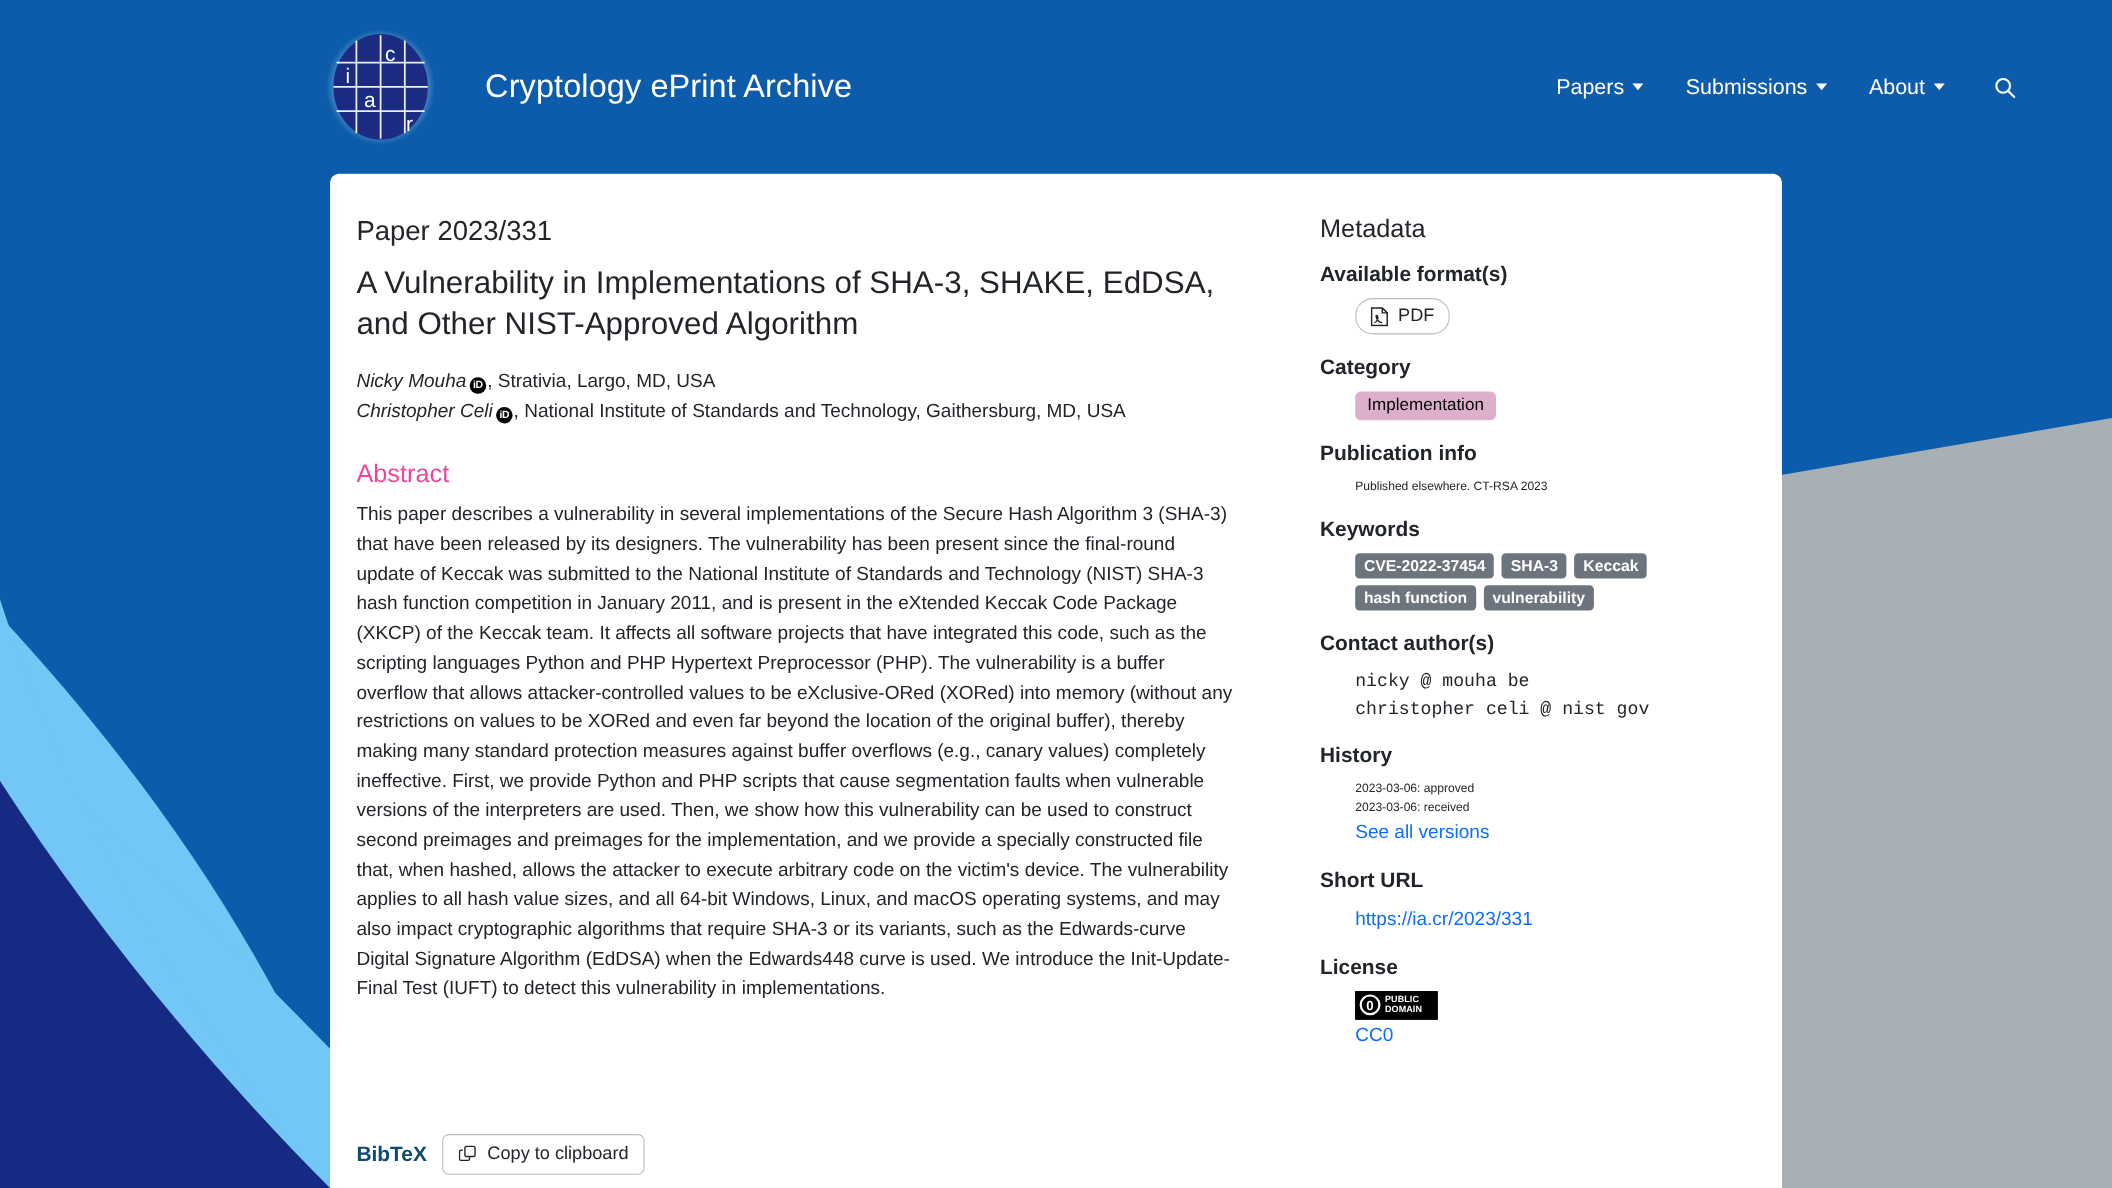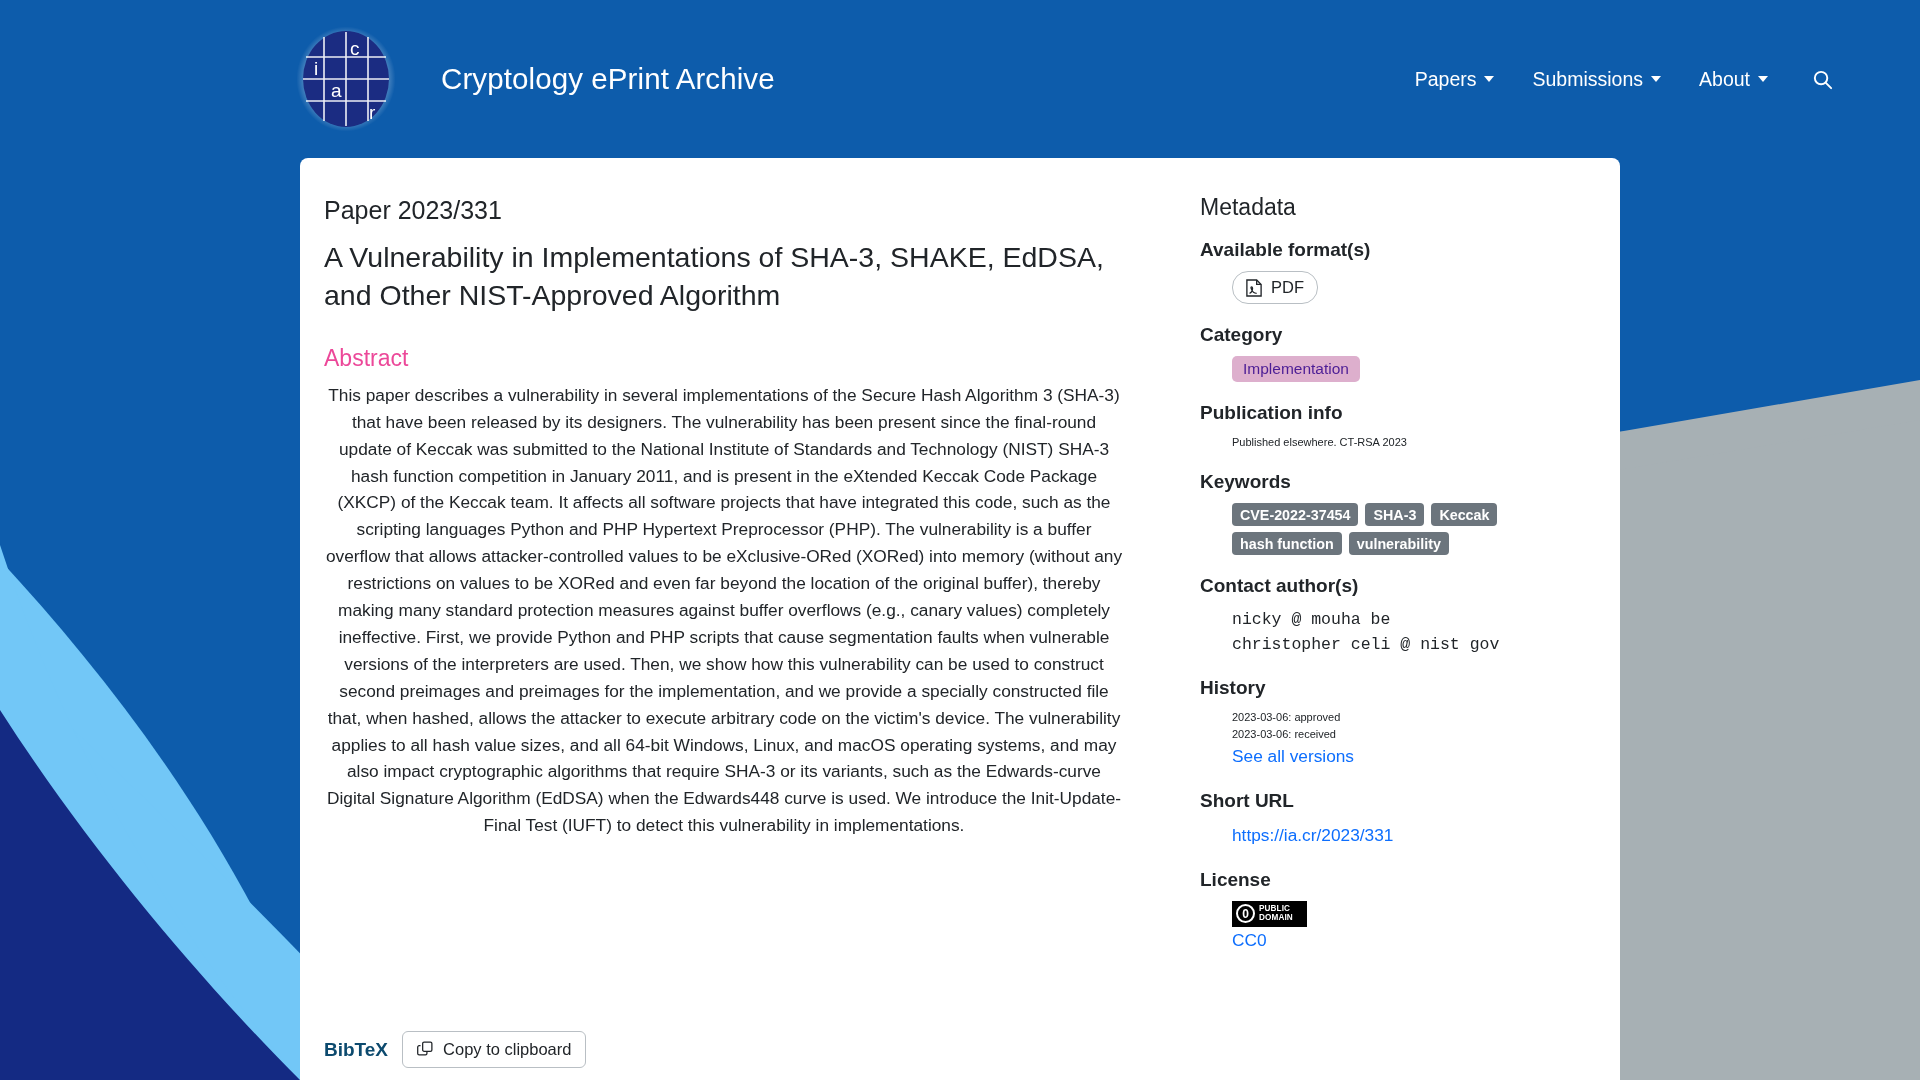--- a/index.html
+++ b/index.html
@@ -110,21 +110,21 @@
     text-align: center; line-height: 15px;
     vertical-align: -1px; margin: 0 1px 0 3px;
     letter-spacing: -0.4px;
   }
   .abstract-head {
     font-size: 23px; color: #ec4899; font-weight: 400;
     margin: 30px 0 10px 0;
   }
   .abstract-body {
     font-size: 17.3px; color: #212529; line-height: 1.556;
-    margin: 0; width: 800px; text-align: center;
+    margin: 0; width: 800px; text-align: left;
   }
 
   .bibtex-row {
     position: absolute; left: 24px; bottom: 12px;
     display: flex; align-items: center; gap: 14px;
   }
   .bibtex-label { font-size: 19px; font-weight: bold; color: #0c4a6e; text-align: center; }
   .copy-btn {
     display: inline-flex; align-items: flex-start; gap: 9px;
     border: 1px solid #b9bfc4; border-radius: 6px;
@@ -146,21 +146,21 @@
     font-size: 11px; color: #212529; line-height: 1.55;
   }
   .pdf-btn {
     display: inline-flex; align-items: center; gap: 9px;
     border: 1px solid #b9bfc4; border-radius: 16px;
     background: #fff; color: #212529;
     font-size: 16.5px; padding: 6px 13px; cursor: pointer;
   }
   .cat-badge {
     display: inline-block;
-    background: #ddafcd; color: #4c1d95;
+    background: #ddafcd; color: #000000;
     font-size: 15.5px; padding: 4px 11px; border-radius: 5px;
     cursor: pointer;
     text-align: right;
   }
   .kw-wrap { display: flex; flex-wrap: wrap; gap: 6px 7px; max-width: 300px; }
   .kw-badge {
     background: #6c757d; color: #ffffff;
     font-size: 14.3px; font-weight: bold;
     padding: 3.5px 8px; border-radius: 4px;
     font-family: "Liberation Sans", sans-serif;
@@ -253,20 +253,28 @@
   </nav>
 </header>
 
 <main class="content-card">
   <div class="card-inner">
 
     <section class="col-left">
       <div class="paper-id">Paper 2023/331</div>
       <h1 class="paper-title">A Vulnerability in Implementations of SHA-3, SHAKE, EdDSA, and Other NIST-Approved Algorithm</h1>
 
+      <div>
+        <div class="author-line">
+          <span class="author-name">Nicky Mouha</span><span class="orcid">iD</span><span>, Strativia, Largo, MD, USA</span>
+        </div>
+        <div class="author-line">
+          <span class="author-name">Christopher Celi</span><span class="orcid">iD</span><span>, National Institute of Standards and Technology, Gaithersburg, MD, USA</span>
+        </div>
+      </div>
 
       <h2 class="abstract-head">Abstract</h2>
       <p class="abstract-body">This paper describes a vulnerability in several implementations of the Secure Hash Algorithm 3 (SHA-3) that have been released by its designers. The vulnerability has been present since the final-round update of Keccak was submitted to the National Institute of Standards and Technology (NIST) SHA-3 hash function competition in January 2011, and is present in the eXtended Keccak Code Package (XKCP) of the Keccak team. It affects all software projects that have integrated this code, such as the scripting languages Python and PHP Hypertext Preprocessor (PHP). The vulnerability is a buffer overflow that allows attacker-controlled values to be eXclusive-ORed (XORed) into memory (without any restrictions on values to be XORed and even far beyond the location of the original buffer), thereby making many standard protection measures against buffer overflows (e.g., canary values) completely ineffective. First, we provide Python and PHP scripts that cause segmentation faults when vulnerable versions of the interpreters are used. Then, we show how this vulnerability can be used to construct second preimages and preimages for the implementation, and we provide a specially constructed file that, when hashed, allows the attacker to execute arbitrary code on the victim's device. The vulnerability applies to all hash value sizes, and all 64-bit Windows, Linux, and macOS operating systems, and may also impact cryptographic algorithms that require SHA-3 or its variants, such as the Edwards-curve Digital Signature Algorithm (EdDSA) when the Edwards448 curve is used. We introduce the Init-Update-Final Test (IUFT) to detect this vulnerability in implementations.</p>
 
       <div class="bibtex-row">
         <span class="bibtex-label">BibTeX</span>
         <button class="copy-btn">
           <svg width="17" height="17" viewBox="0 0 24 24" fill="none" stroke="#212529" stroke-width="1.8">
             <rect x="8" y="3" width="13" height="13" rx="2"></rect>
             <path d="M5 8 L3 8 a2 2 0 0 0 -2 2 v9 a2 2 0 0 0 2 2 h9 a2 2 0 0 0 2 -2 v-2"></path>

